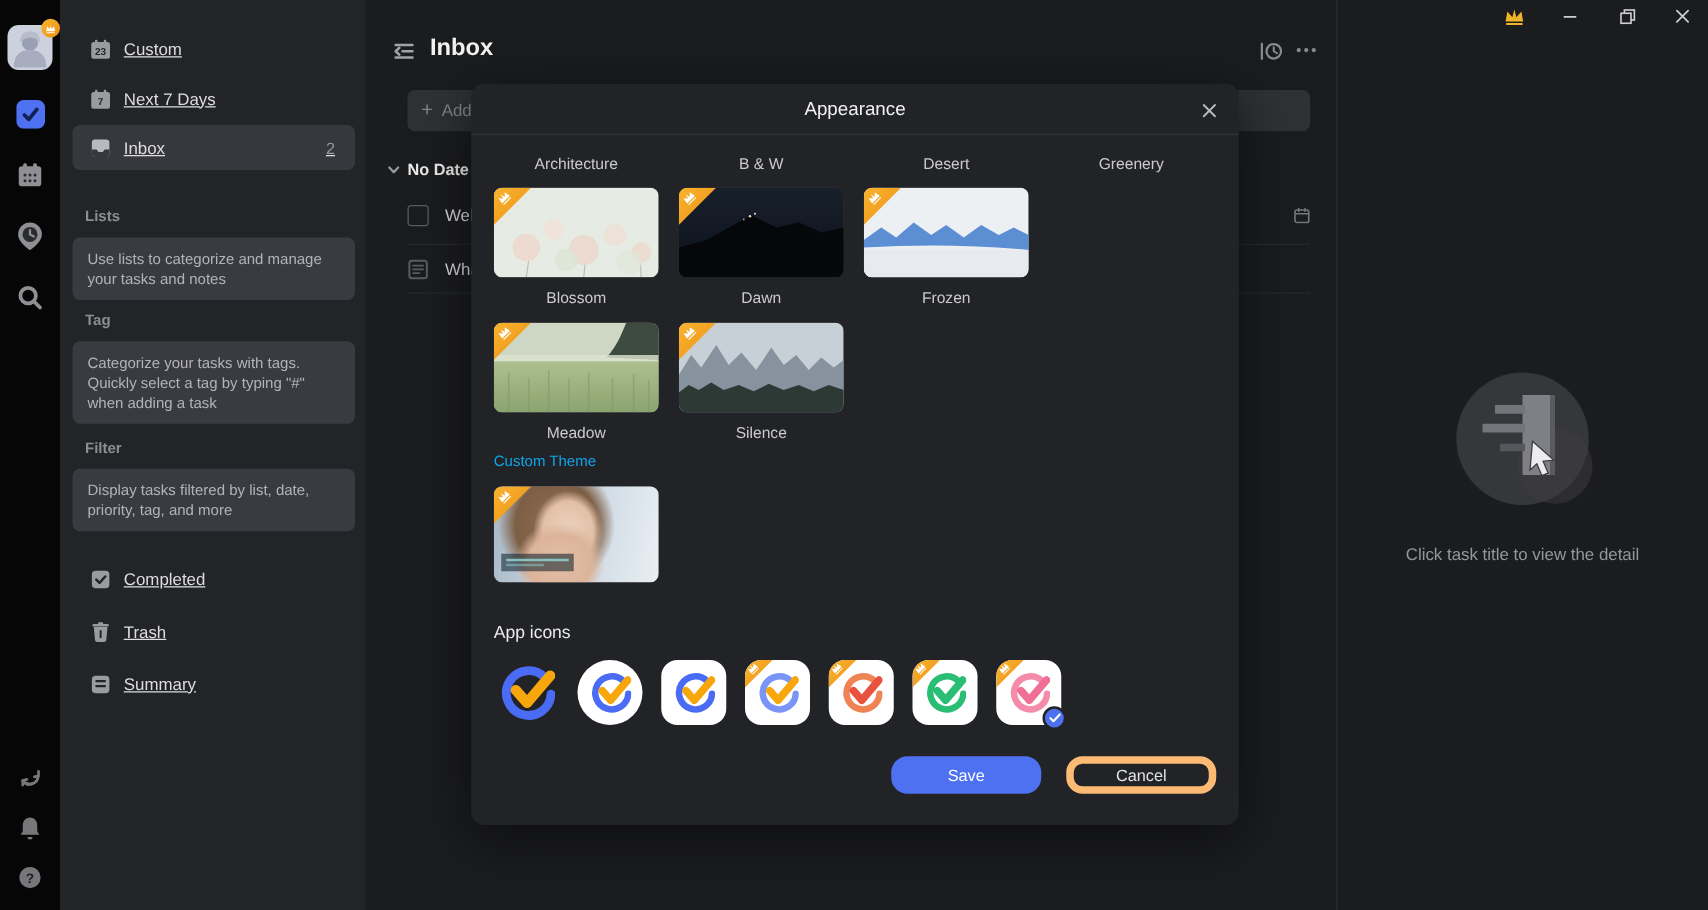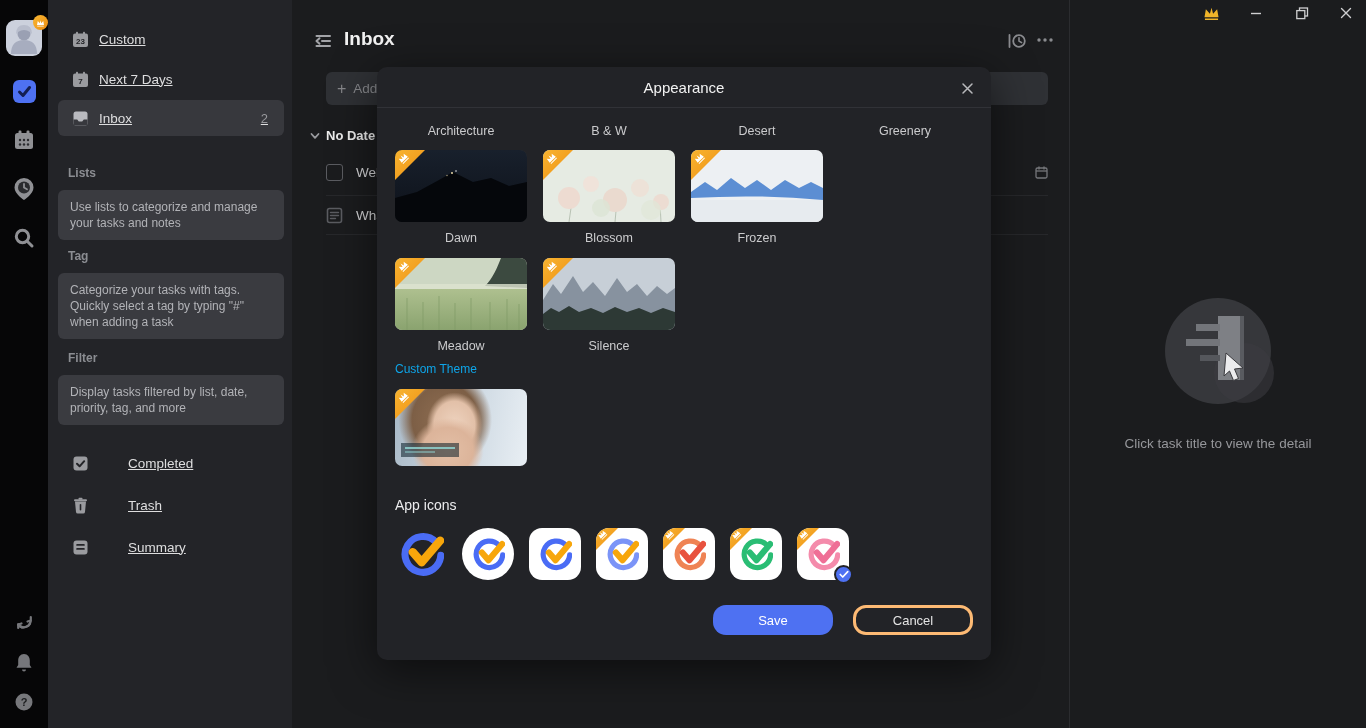--- a/index.html
+++ b/index.html
@@ -54,21 +54,21 @@
   .nav-count { margin-left:auto; padding-right:16px; font-size:13px; color:#98999d; }
   .section-label {
     margin-top:30px; padding-left:20px; font-size:12px; font-weight:bold; color:#8b8d92;
   }
   .section-label.tag { margin-top:9px; }
   .section-label.filter { margin-top:12px; }
   .hint-box {
     margin:10px 8px 0 10px; background:#3a3b40; border-radius:6px;
     padding:9px 12px; font-size:12px; line-height:16px; color:#b2b3b7; cursor:pointer;
   }
-  .foot-item { margin-top:16px;gap:29px; }
+  .foot-item { margin-top:16px; }
   .foot-item.first { margin-top:25px; }
 
   
   .main {
     position:absolute; left:292px; right:297px; top:0; bottom:0; background:#1b1c1e; z-index:1;
   }
   .main-header { position:relative; height:62px; }
   .collapse-btn { position:absolute; left:21px; top:31px; cursor:pointer; }
   .main-title { position:absolute; left:52px; top:28px; font-size:19px; font-weight:bold; color:#f2f2f2; }
   .sort-btn { position:absolute; right:42px; top:31px; cursor:pointer; }
@@ -171,21 +171,21 @@
   .appicon .crown-badge.small { border-top-left-radius:13px; }
   .sel-badge {
     position:absolute; right:-4px; bottom:-4px; width:19px; height:19px; border-radius:50%;
     background:#4e71f2; border:2px solid #222327;
     display:flex; align-items:center; justify-content:center;
   }
 
   .modal-footer { margin-top:23px; display:flex; justify-content:flex-end; gap:20px; }
   .btn { width:120px; height:30px; border-radius:13px; font-size:13px; display:flex; align-items:center; justify-content:center; cursor:pointer; font-family:inherit; }
   .btn-save { background:#4e71f2; color:#fff; border:none; }
-  .btn-cancel { background:transparent; color:#e4e4e4; border:3px solid #fdba74; }
+  .btn-cancel { background:transparent; color:#e4e4e4; border:6px solid #fdba74; }
 </style>
 </head>
 <body>
 
 <div class="rail">
   <div class="avatar-wrap">
     <div class="avatar">
       <svg width="36" height="36" viewBox="0 0 36 36">
         <circle cx="18" cy="14" r="6.5" fill="#9aa0b3"></circle>
         <path d="M5 34 Q5 20 18 20 Q31 20 31 34 Z" fill="#a7adbf"></path>
@@ -443,20 +443,41 @@
   <div class="modal-body">
 
     <div class="tgrid tlabels">
       <div class="tlabel">Architecture</div>
       <div class="tlabel">B &amp; W</div>
       <div class="tlabel">Desert</div>
       <div class="tlabel">Greenery</div>
     </div>
 
     <div class="tgrid trow">
+      <div>
+        <div class="thumb">
+          <svg width="132" height="72" viewBox="0 0 132 72" preserveAspectRatio="none">
+            <rect width="132" height="72" fill="#e6ebe3"></rect>
+            <path d="M26 72 L30 44 M72 72 L74 50 M118 72 L117 54" stroke="#9aa694" stroke-width="1" opacity="0.6" fill="none"></path>
+            <circle cx="26" cy="48" r="11" fill="#eddbd1"></circle>
+              <circle cx="48" cy="34" r="8" fill="#f1e2d8" opacity="0.85"></circle>
+              <circle cx="72" cy="50" r="12" fill="#eadacf"></circle>
+              <circle cx="97" cy="38" r="9" fill="#efe0d5" opacity="0.8"></circle>
+              <circle cx="118" cy="52" r="8" fill="#ecdcd2"></circle>
+              <circle cx="58" cy="58" r="9" fill="#dce5d4" opacity="0.8"></circle>
+              <circle cx="108" cy="60" r="10" fill="#dfe7d7" opacity="0.7"></circle>
+          </svg>
+          <span class="crown-badge">
+              <svg width="12" height="10" viewBox="0 0 18 16">
+                <path d="M2 12 L3.5 4 L7.5 8.5 L9 2.5 L10.5 8.5 L14.5 4 L16 12 Z M2.5 13.5 H15.5 V15 H2.5 Z" fill="#fff"></path>
+              </svg>
+            </span>
+        </div>
+        <div class="tname">Blossom</div>
+      </div>
       <div>
         <div class="thumb">
           <svg width="132" height="72" viewBox="0 0 132 72" preserveAspectRatio="none">
             <defs>
                 <linearGradient id="dsk" x1="0" y1="0" x2="0" y2="1">
                   <stop offset="0" stop-color="#18202c"></stop>
                   <stop offset="1" stop-color="#0d1119"></stop>
                 </linearGradient>
               </defs>
             <rect width="132" height="72" fill="url(#dsk)"></rect>
@@ -465,41 +486,20 @@
               <circle cx="61" cy="21" r="0.8" fill="#ffffff" opacity="0.9"></circle>
               <circle cx="52" cy="25.5" r="0.7" fill="#d8c898" opacity="0.8"></circle>
           </svg>
           <span class="crown-badge">
               <svg width="12" height="10" viewBox="0 0 18 16">
                 <path d="M2 12 L3.5 4 L7.5 8.5 L9 2.5 L10.5 8.5 L14.5 4 L16 12 Z M2.5 13.5 H15.5 V15 H2.5 Z" fill="#fff"></path>
               </svg>
             </span>
         </div>
         <div class="tname">Dawn</div>
-      </div>
-      <div>
-        <div class="thumb">
-          <svg width="132" height="72" viewBox="0 0 132 72" preserveAspectRatio="none">
-            <rect width="132" height="72" fill="#e6ebe3"></rect>
-            <path d="M26 72 L30 44 M72 72 L74 50 M118 72 L117 54" stroke="#9aa694" stroke-width="1" opacity="0.6" fill="none"></path>
-            <circle cx="26" cy="48" r="11" fill="#eddbd1"></circle>
-              <circle cx="48" cy="34" r="8" fill="#f1e2d8" opacity="0.85"></circle>
-              <circle cx="72" cy="50" r="12" fill="#eadacf"></circle>
-              <circle cx="97" cy="38" r="9" fill="#efe0d5" opacity="0.8"></circle>
-              <circle cx="118" cy="52" r="8" fill="#ecdcd2"></circle>
-              <circle cx="58" cy="58" r="9" fill="#dce5d4" opacity="0.8"></circle>
-              <circle cx="108" cy="60" r="10" fill="#dfe7d7" opacity="0.7"></circle>
-          </svg>
-          <span class="crown-badge">
-              <svg width="12" height="10" viewBox="0 0 18 16">
-                <path d="M2 12 L3.5 4 L7.5 8.5 L9 2.5 L10.5 8.5 L14.5 4 L16 12 Z M2.5 13.5 H15.5 V15 H2.5 Z" fill="#fff"></path>
-              </svg>
-            </span>
-        </div>
-        <div class="tname">Blossom</div>
       </div>
       <div>
         <div class="thumb">
           <svg width="132" height="72" viewBox="0 0 132 72" preserveAspectRatio="none">
             <rect width="132" height="72" fill="#edf0f3"></rect>
             <path d="M0 42 L14 32 26 40 40 28 54 38 66 30 80 40 94 30 108 38 120 32 132 38 L132 50 Q70 44 0 48 Z" fill="#5c8ed3"></path>
             <rect y="50" width="132" height="22" fill="#e7ebef"></rect>
           </svg>
           <span class="crown-badge">
               <svg width="12" height="10" viewBox="0 0 18 16">

